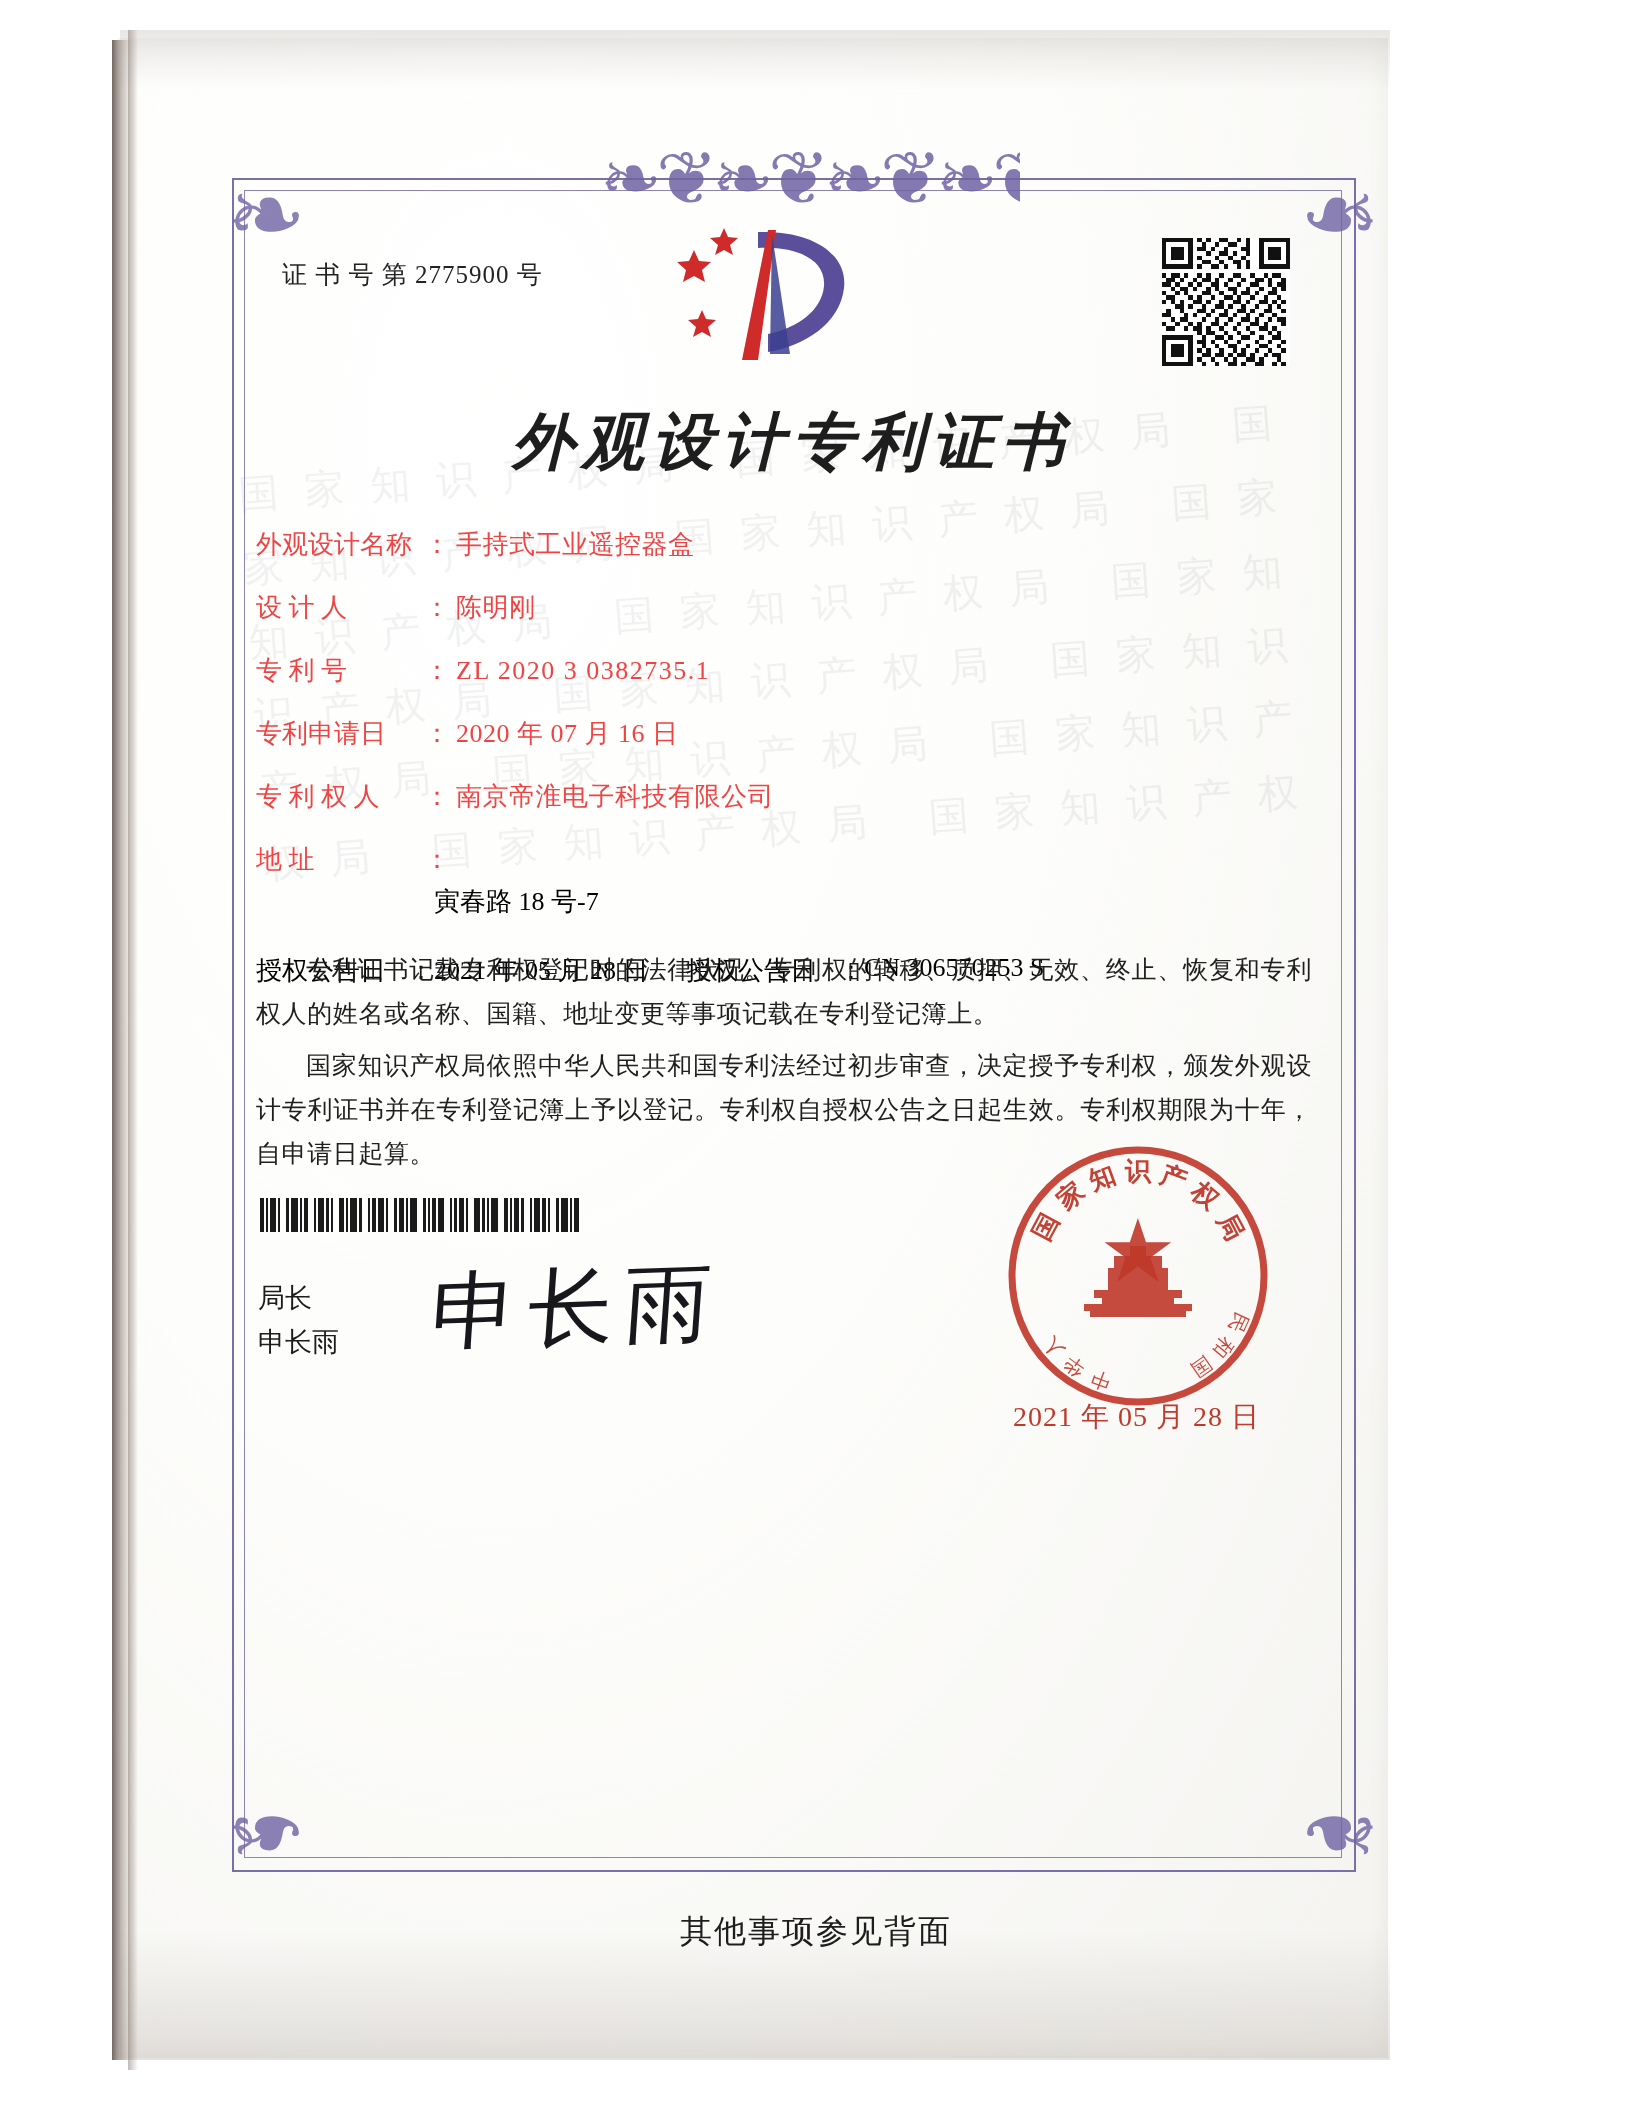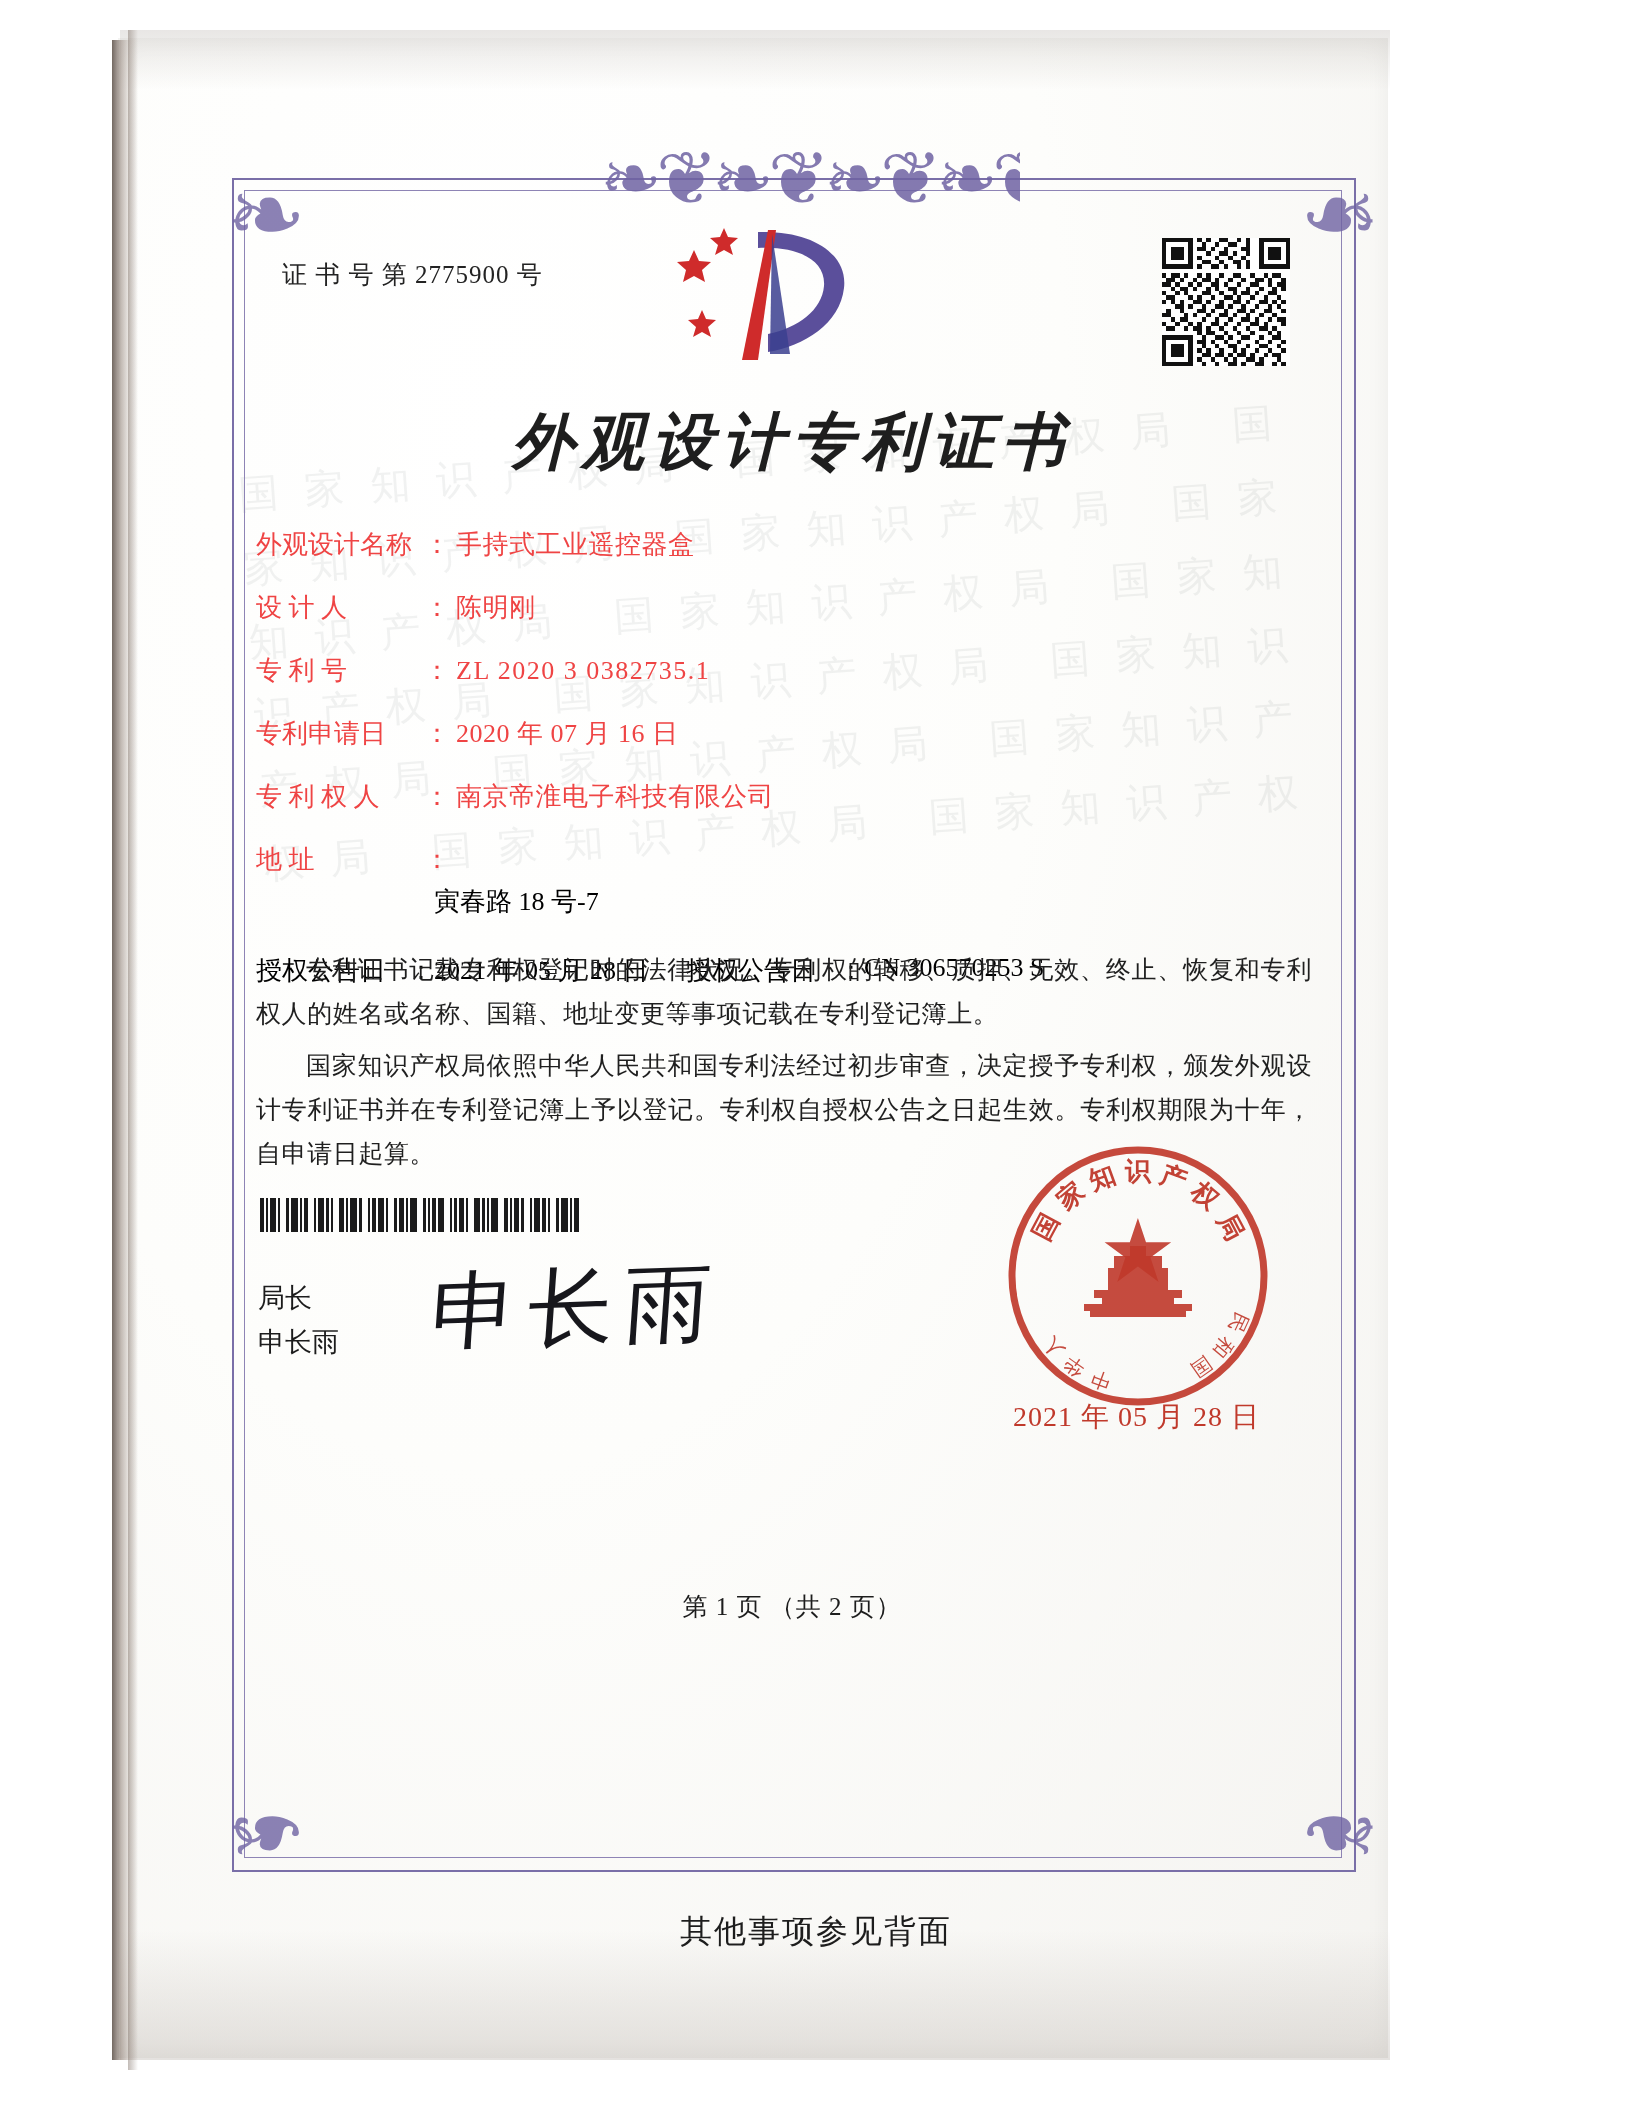--- a/index.html
+++ b/index.html
@@ -678,17 +678,16 @@
           <text transform="translate(136,136) rotate(230) translate(0,-104)" text-anchor="middle">人</text>
           <text transform="translate(136,136) rotate(145) translate(0,-104)" text-anchor="middle">国</text>
           <text transform="translate(136,136) rotate(130) translate(0,-104)" text-anchor="middle">和</text>
           <text transform="translate(136,136) rotate(115) translate(0,-104)" text-anchor="middle">民</text>
         </g>
       </svg>
     </div>
 
     <div class="seal-date">2021 年 05 月 28 日</div>
 
-    <div class="page-no">第 1 页 （共 2 页）</div>
   </div>
 
   <div class="footnote">其他事项参见背面</div>
 </div>
 
 </body></html>

